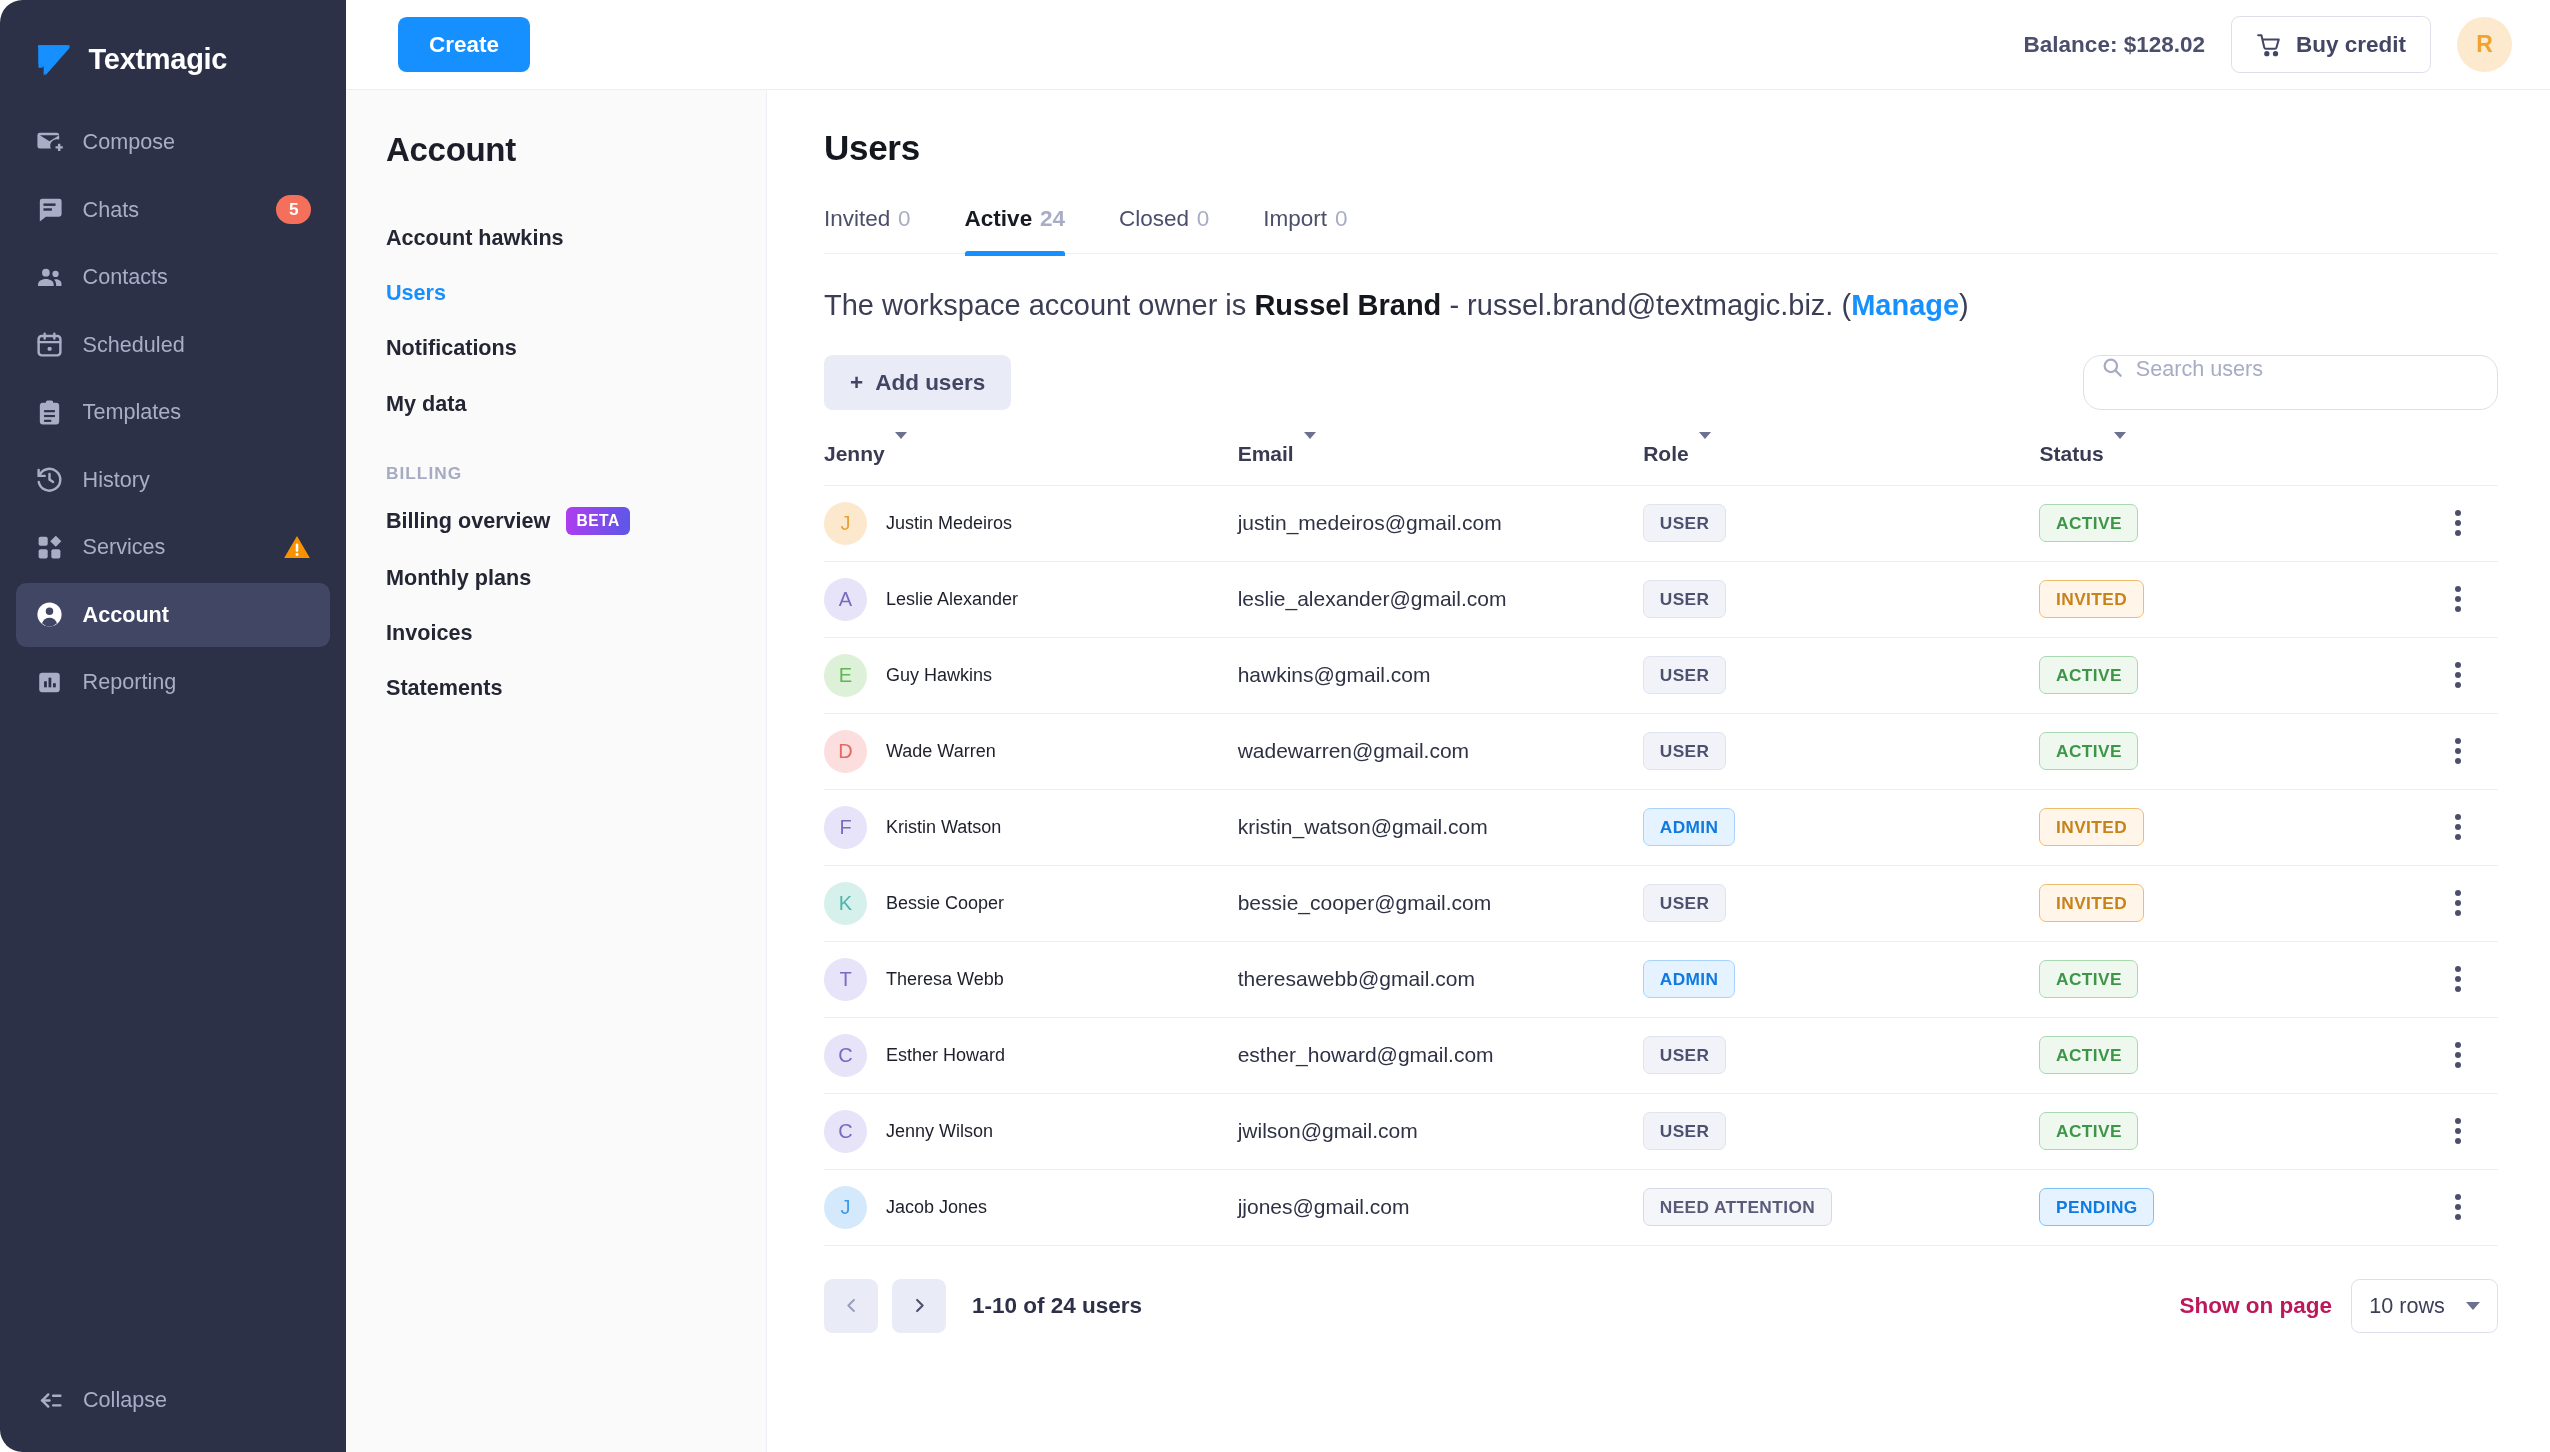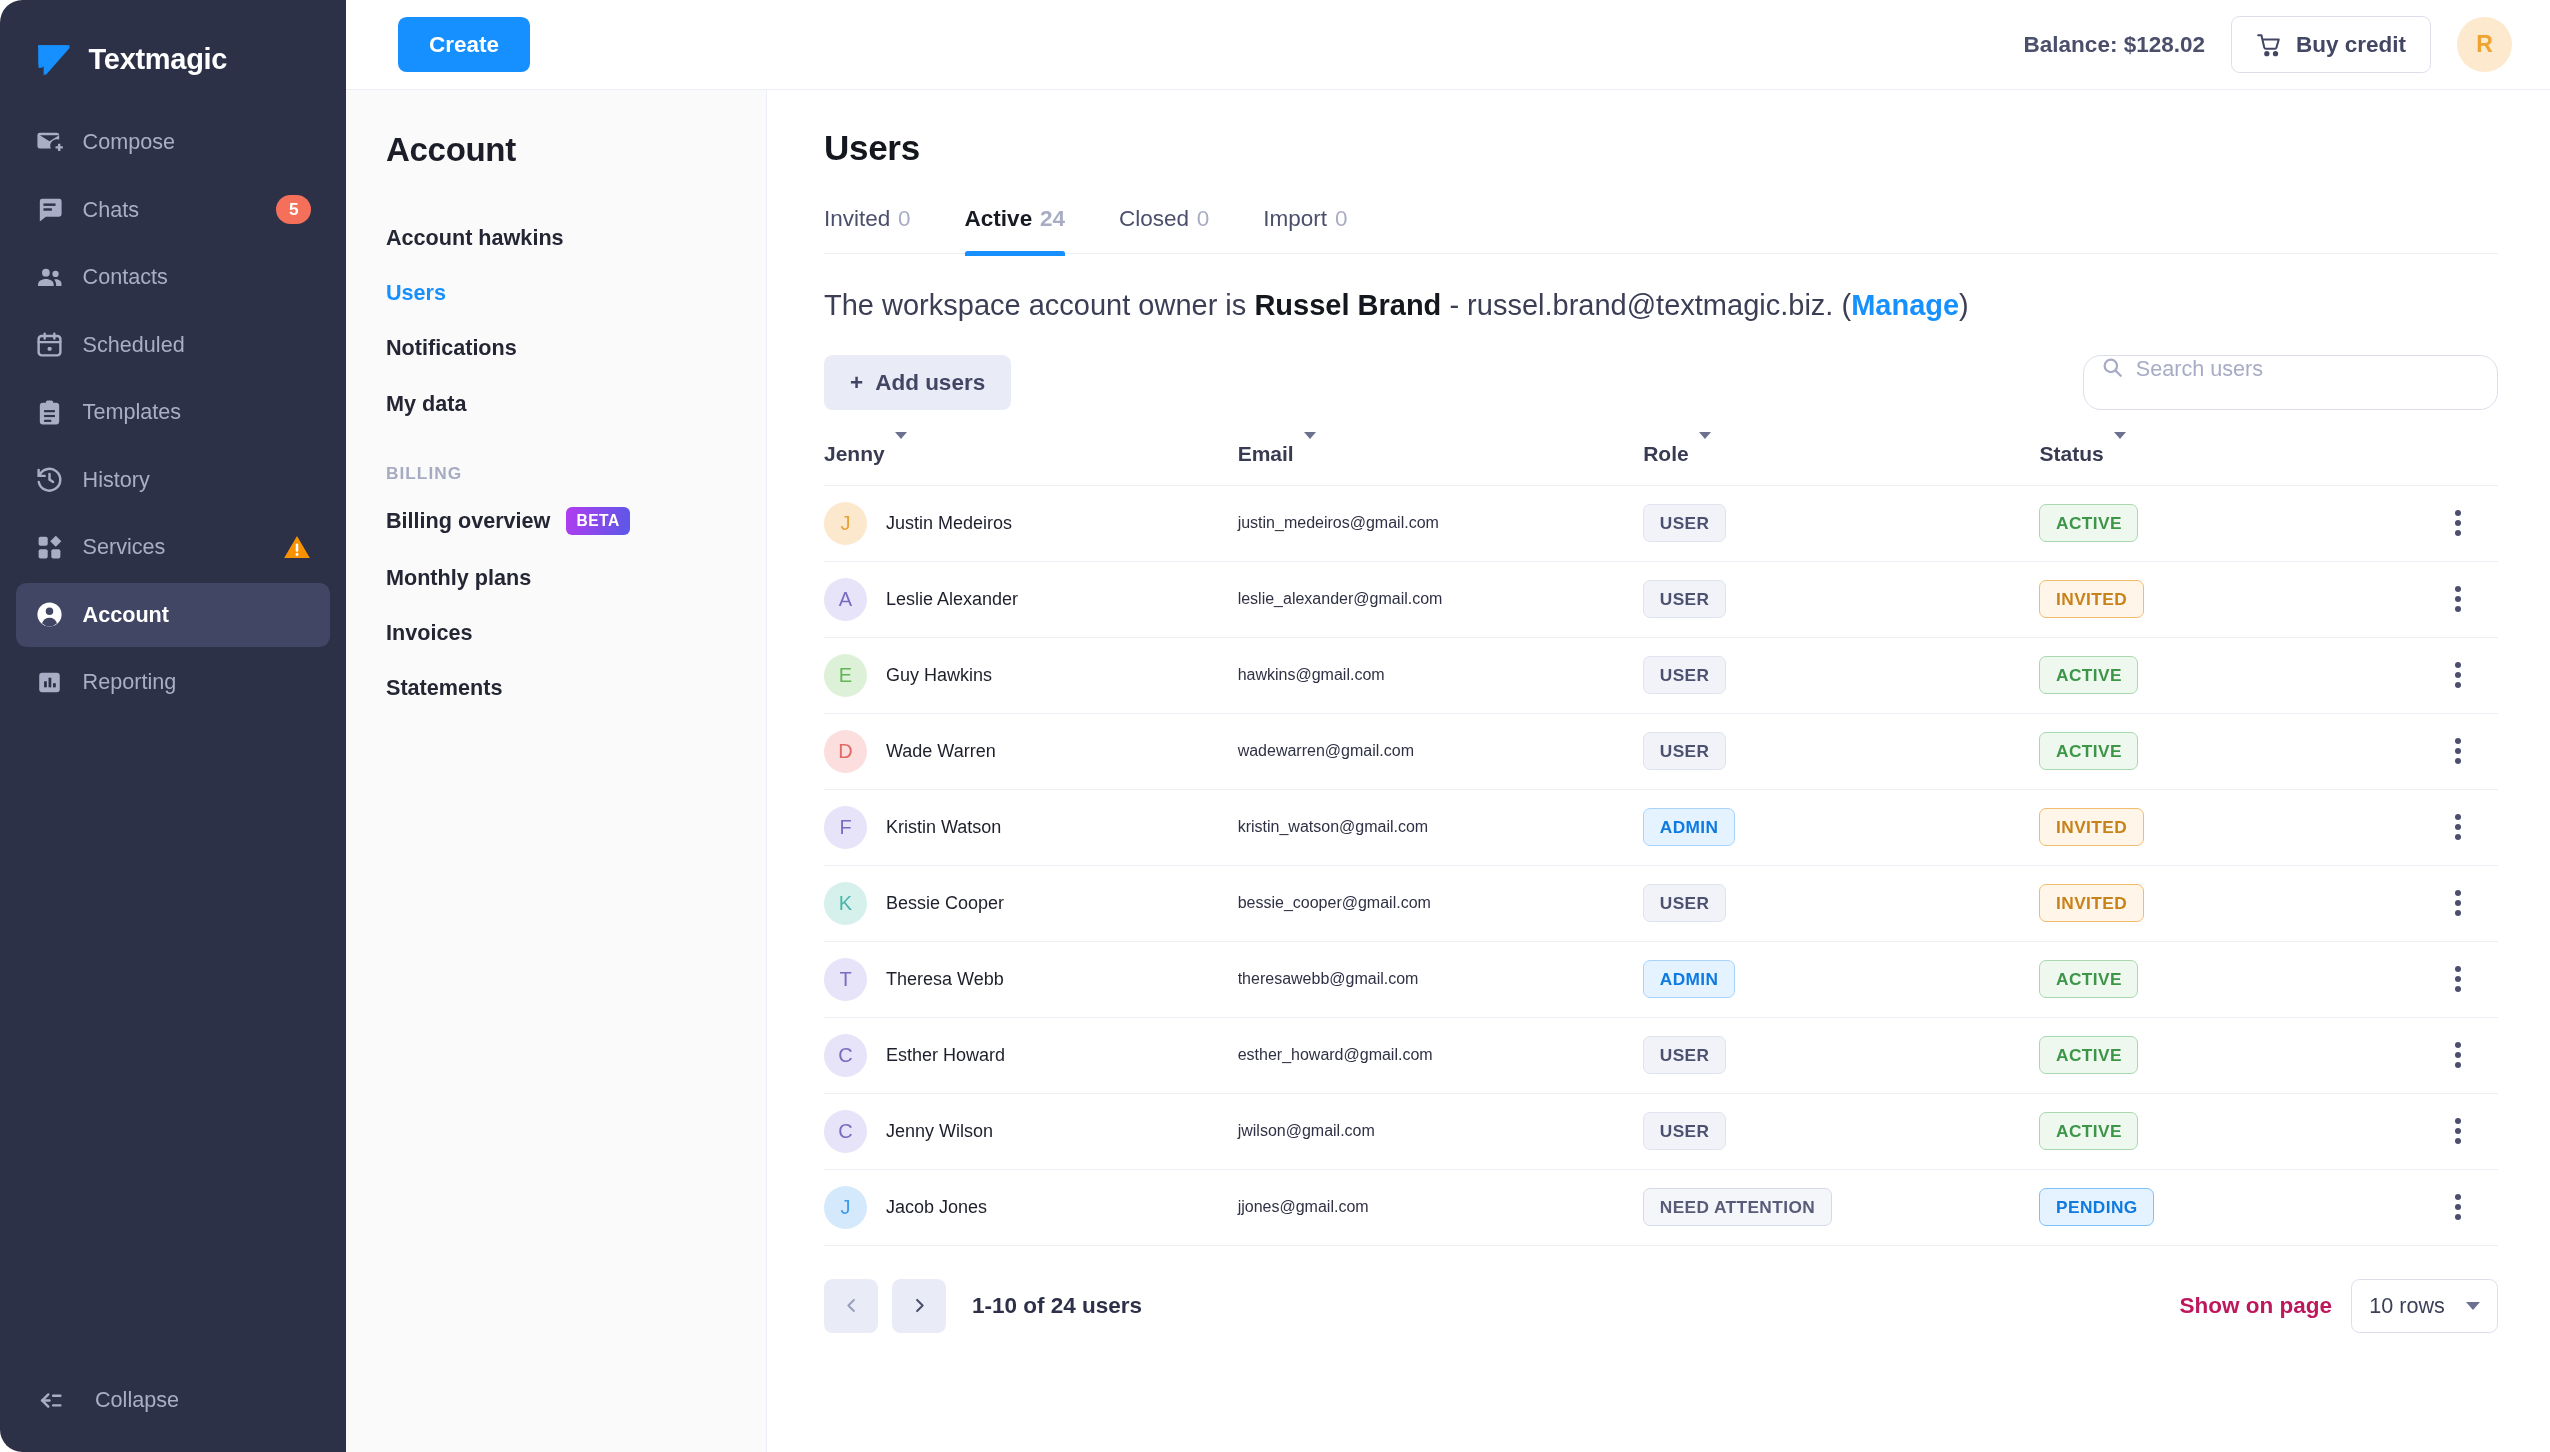--- a/index.html
+++ b/index.html
@@ -36,21 +36,21 @@
   .nav-label { flex: 1 1 auto; white-space: nowrap; }
   .badge-count {
     background: #f4705b; color: #fff; font-size: 17.3px; font-weight: bold;
     border-radius: 864px; min-width: 35px; height: 29px;
     display: flex; align-items: center; justify-content: center; padding: 0 8.6px;
   }
   .warn-ico { width: 28px; height: 26px; display: block; }
 
   .collapse {
     position: absolute; bottom: 0; left: 0; right: 0;
-    height: 104px; display: flex; align-items: center; gap: 31px;
+    height: 104px; display: flex; align-items: center; gap: 19px;
     padding-left: 35px; color: #a9aec6; font-size: 21.6px; cursor: pointer;
   }
 
   
   .right { flex: 1 1 auto; display: flex; flex-direction: column; min-width: 0; background: #fff; border-radius: 0 22.5px 22.5px 0; overflow:hidden;}
 
   .topbar {
     height: 90px; flex: 0 0 90px; background: #fff;
     display: flex; align-items: center; justify-content: space-between;
     padding: 0 38px 0 52px; border-bottom: 0.9px solid #eceef5;
@@ -150,21 +150,21 @@
 
   table.users td { padding: 0; border-top: 0.9px solid #eceef4; height: 76px; vertical-align: middle; }
   table.users tbody tr:last-child td { border-bottom: 0.9px solid #eceef4; }
   .cell-name { display: flex; align-items: center; gap: 19px; }
   .av {
     width: 43px; height: 43px; flex: 0 0 43px; border-radius: 50%;
     display: flex; align-items: center; justify-content: center;
     font-size: 20px; font-weight: normal;
   }
   .uname { font-size: 18px; color: #1d1f2b; }
-  .uemail { font-size: 16px; color: #2f3144; }
+  .uemail { font-size: 21px; color: #2f3144; }
 
   .pill {
     display: inline-flex; align-items: center; justify-content: center;
     height: 38px; padding: 0 15.6px; border-radius: 7px; font-size: 17.3px;
     font-weight: bold; letter-spacing: 0.4px; border: 0.9px solid transparent;
   }
   .pill.user   { background:#f1f3f9; border-color:#dfe3ee; color:#4d5170; }
   .pill.admin  { background:#e5f2ff; border-color:#a8d4fb; color:#0f7ae0; }
   .pill.attn   { background:#f4f6fa; border-color:#d6dae6; color:#585c78; }
   .pill.active { background:#eef8ef; border-color:#a8d8ae; color:#3d9648; }

